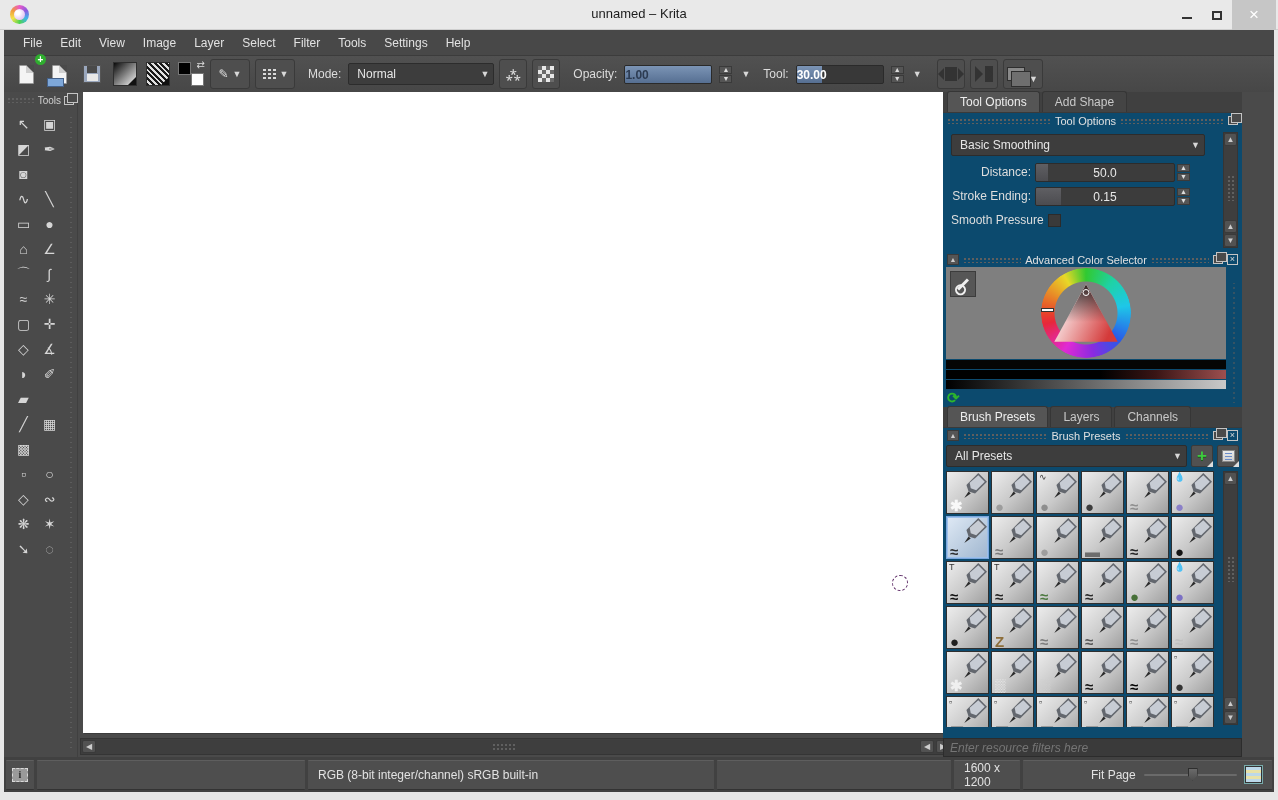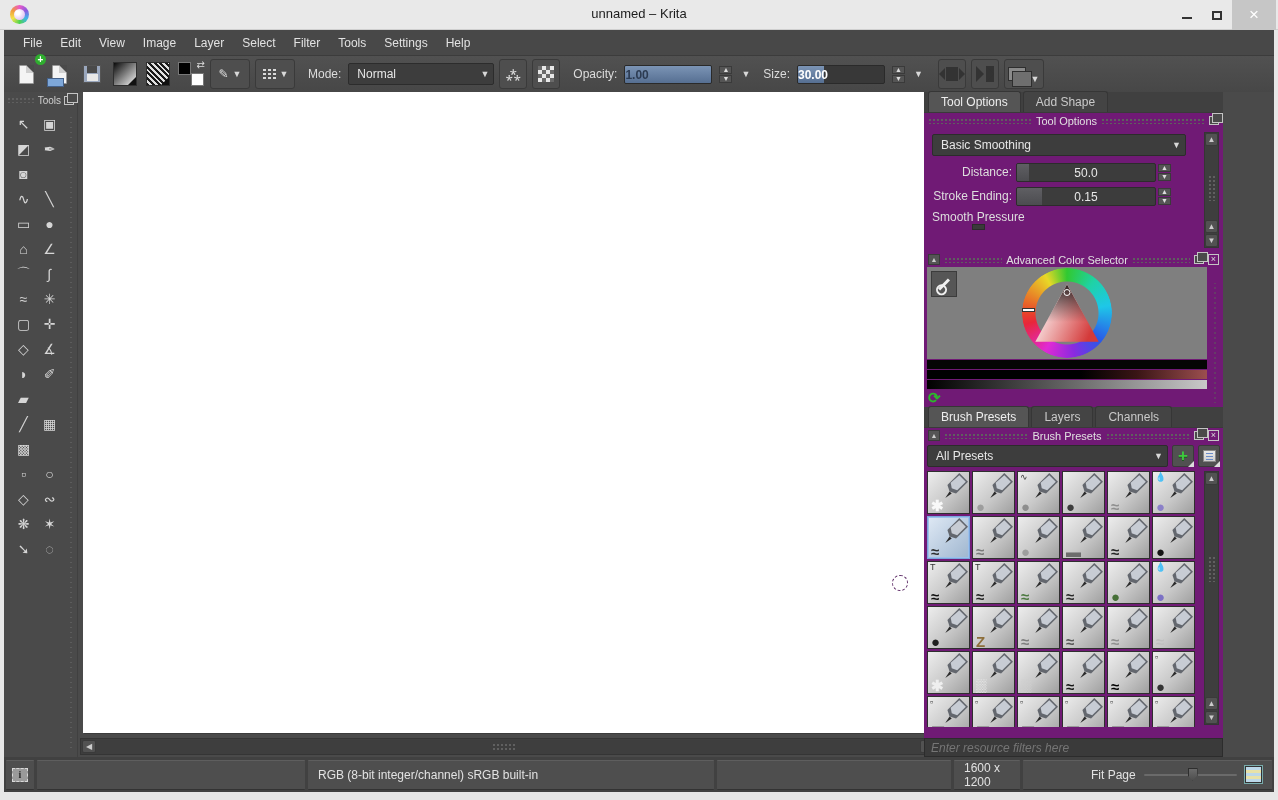--- a/index.html
+++ b/index.html
@@ -98,21 +98,21 @@
   .vscroll .btns { position:absolute; left:1px; bottom:2px; display:flex; flex-direction:column; gap:2px; }
   .sbtn { width:14px; height:15px; background:#525252; border:1px solid #3a3a3a; border-radius:2px; color:#ccc; font-size:8px;
     display:flex; align-items:center; justify-content:center; }
   .hscroll { position:absolute; left:76px; top:646px; width:872px; height:17px; background:#3e3e3e; border:1px solid #353535; display:flex; align-items:center; }
   .hscroll .sbtn { height:13px; margin:0 1px; }
   .hscroll .track { flex:1; position:relative; height:100%; }
   .hscroll .grip { position:absolute; left:48%; top:4px; width:24px; height:9px;
     background-image:radial-gradient(#606060 35%, transparent 37%); background-size:4px 4px; }
 
   
-  .dockers { position:absolute; left:920px; top:0; width:299px; height:665px; background:#701a75; }
+  .dockers { position:absolute; left:939px; top:0; width:299px; height:665px; background:#0c4a6e; }
   .tabbar { display:flex; align-items:flex-end; height:21px; background:#404040; padding-left:4px; gap:2px; border-bottom:1px solid #3a3a3a; }
   .tab { padding:3px 12px 3px; background:#444; border:1px solid #363636; border-bottom:none; border-radius:3px 3px 0 0; color:#c9c9c9; font-size:12px; }
   .tab[data-active="true"] { background:#555; color:#eee; }
   .docker-header { height:15px; display:flex; align-items:center; gap:4px; padding:0 4px; }
   .docker-title { font-size:11px; color:#e0e0e0; white-space:nowrap; }
   .collapse-btn { width:12px; height:11px; background:#555; border:1px solid #3a3a3a; color:#ccc; font-size:7px; line-height:9px; text-align:center; }
   .close-ic { width:11px; height:11px; border:1px solid #c4c4c4; color:#dcdcdc; font-size:9px; line-height:9px; text-align:center; }
 
   
   .to-body { position:relative; height:124px; }
@@ -292,21 +292,21 @@
       <span class="tb-label">Opacity:</span>
       <div class="spinslider full">
         <span class="fill" style="width: 100%;"></span>
         <span class="val">1.00</span>
       </div>
       <div class="spinner">
           <span>▲</span>
           <span>▼</span>
         </div>
       <span class="dd-arrow">▼</span>
-      <span class="tb-label">Size:</span>
+      <span class="tb-label">Tool:</span>
       <div class="spinslider">
         <span class="fill" style="width: 30%;"></span>
         <span class="val">30.00</span>
       </div>
       <div class="spinner">
           <span>▲</span>
           <span>▼</span>
         </div>
       <span class="dd-arrow">▼</span>
       <div class="tbtn boxed" style="margin-left:10px">
@@ -466,21 +466,21 @@
             <span class="lbl">Stroke Ending:</span>
             <span class="wide-spin">
               <span class="fill" style="width: 18%;"></span>
               <span class="val">0.15</span>
             </span>
             <span class="spinner">
                 <span>▲</span>
                 <span>▼</span>
               </span>
           </div>
-          <div class="spinrow" style="left:4px; top:82px;flex-direction:column;">
+          <div class="spinrow" style="left:4px; top:82px;">
             <span style="color:#dedede; padding-left:4px;">Smooth Pressure</span>
             <span class="checkbox" style="margin-left:4px;"></span>
           </div>
           <div class="to-scroll">
             <span class="sbtn b" style="top:0;">▲</span>
             <span class="grip"></span>
             <span class="sbtn b" style="bottom:14px;">▲</span>
             <span class="sbtn b" style="bottom:0;">▼</span>
           </div>
         </div>

